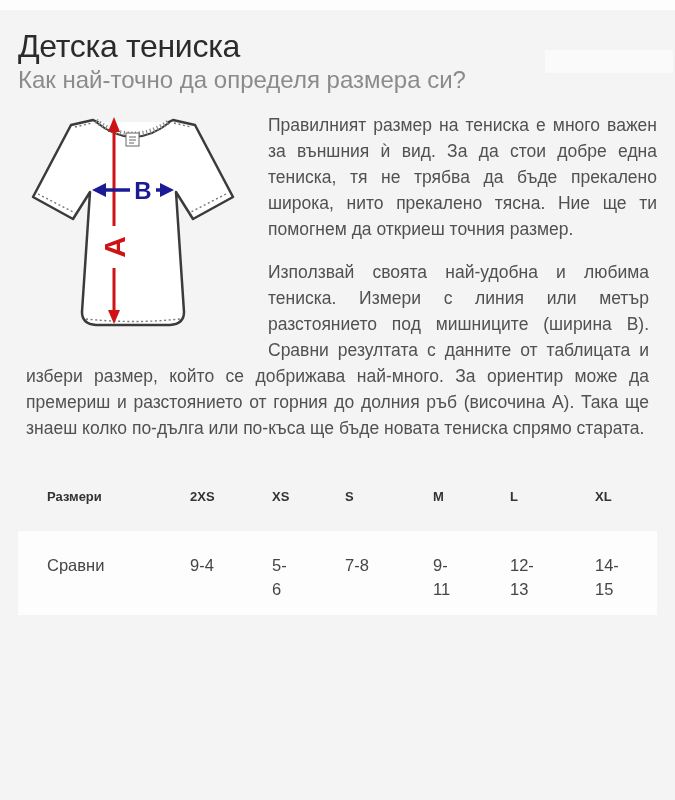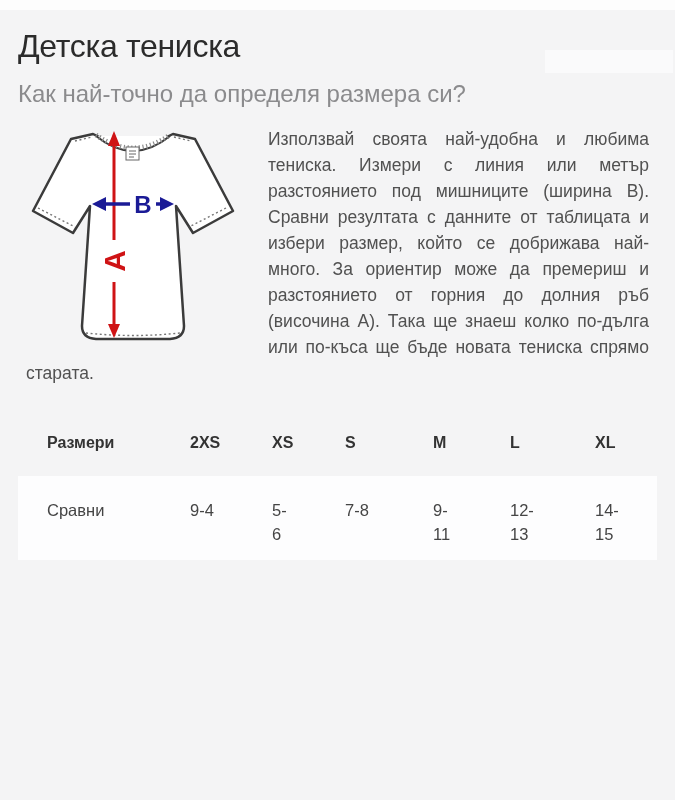--- a/index.html
+++ b/index.html
@@ -13,21 +13,21 @@
   .page { position:relative; width:675px; height:800px; background:#f4f4f5; overflow:hidden; }
   .top-strip { position:absolute; top:0; left:0; width:675px; height:10px; background:#fdfdfd; }
   .highlight-artifact { position:absolute; left:545px; top:50px; width:128px; height:23px; background:#fafafb; }
 
   h1.page-title {
     margin:0; padding:28px 18px 0 18px;
     font-size:32px; line-height:36px; font-weight:400;
     color:#2b2b2b; letter-spacing:-0.3px;
   }
   h2.page-subtitle {
-    margin:15px 18px 0 18px;
+    margin:1px 18px 0 18px;
     font-size:24px; line-height:30px; font-weight:400;
     color:#8b8b8d;
   }
 
   .intro {
     margin:17px 18px 0 18px;
     font-size:17.5px; line-height:26px;
     text-align:justify;
     color:#515151;
   }
@@ -47,21 +47,21 @@
     font-size:16.5px; color:#454545;
   }
   table.size-table th, table.size-table td {
     text-align:left; vertical-align:top;
     box-sizing:border-box;
     white-space:pre-line;
     padding:0;
   }
   table.size-table thead th {
     height:70px; padding-top:28px;
-    font-weight:bold; color:#333333; font-size:16px;
+    font-weight:bold; color:#333333; font-size:13px;
   }
   table.size-table tbody td {
     height:84px; padding-top:22px; line-height:24px;
   }
   table.size-table th.c0, table.size-table td.c0 { padding-left:29px; }
   table.size-table tbody tr:nth-child(odd) { background:#fdfdfe; }
 </style>
 </head>
 <body>
 
@@ -107,20 +107,21 @@
 
         <g>
           <line x1="84" y1="78" x2="112" y2="78" stroke-width="3.5" stroke="#1b1b96"></line>
           <line x1="138" y1="78" x2="147" y2="78" stroke-width="3.5" stroke="#1b1b96"></line>
           <polygon points="74,78 88,71 88,85" fill="#1b1b96"></polygon>
           <polygon points="156,78 142,71 142,85" fill="#1b1b96"></polygon>
           <text x="125" y="78" text-anchor="middle" dominant-baseline="central" font-size="24" font-weight="bold" fill="#1b1b96">B</text>
         </g>
       </svg>
     </figure>
+    <p class="p1">Правилният размер на тениска е много важен за външния ѝ вид. За да стои добре една тениска, тя не трябва да бъде прекалено широка, нито прекалено тясна. Ние ще ти помогнем да откриеш точния размер.</p>
     <p class="p2">Използвай своята най-удобна и любима тениска. Измери с линия или метър разстоянието под мишниците (ширина В). Сравни резултата с данните от таблицата и избери размер, който се добрижава най-много. За ориентир може да премериш и разстоянието от горния до долния ръб (височина А). Така ще знаеш колко по-дълга или по-къса ще бъде новата тениска спрямо старата.</p>
   </div>
 
   <div class="table-wrap">
     <table class="size-table">
       <colgroup>
         <col style="width:172px">
           <col style="width:82px">
           <col style="width:73px">
         <col style="width:88px">

